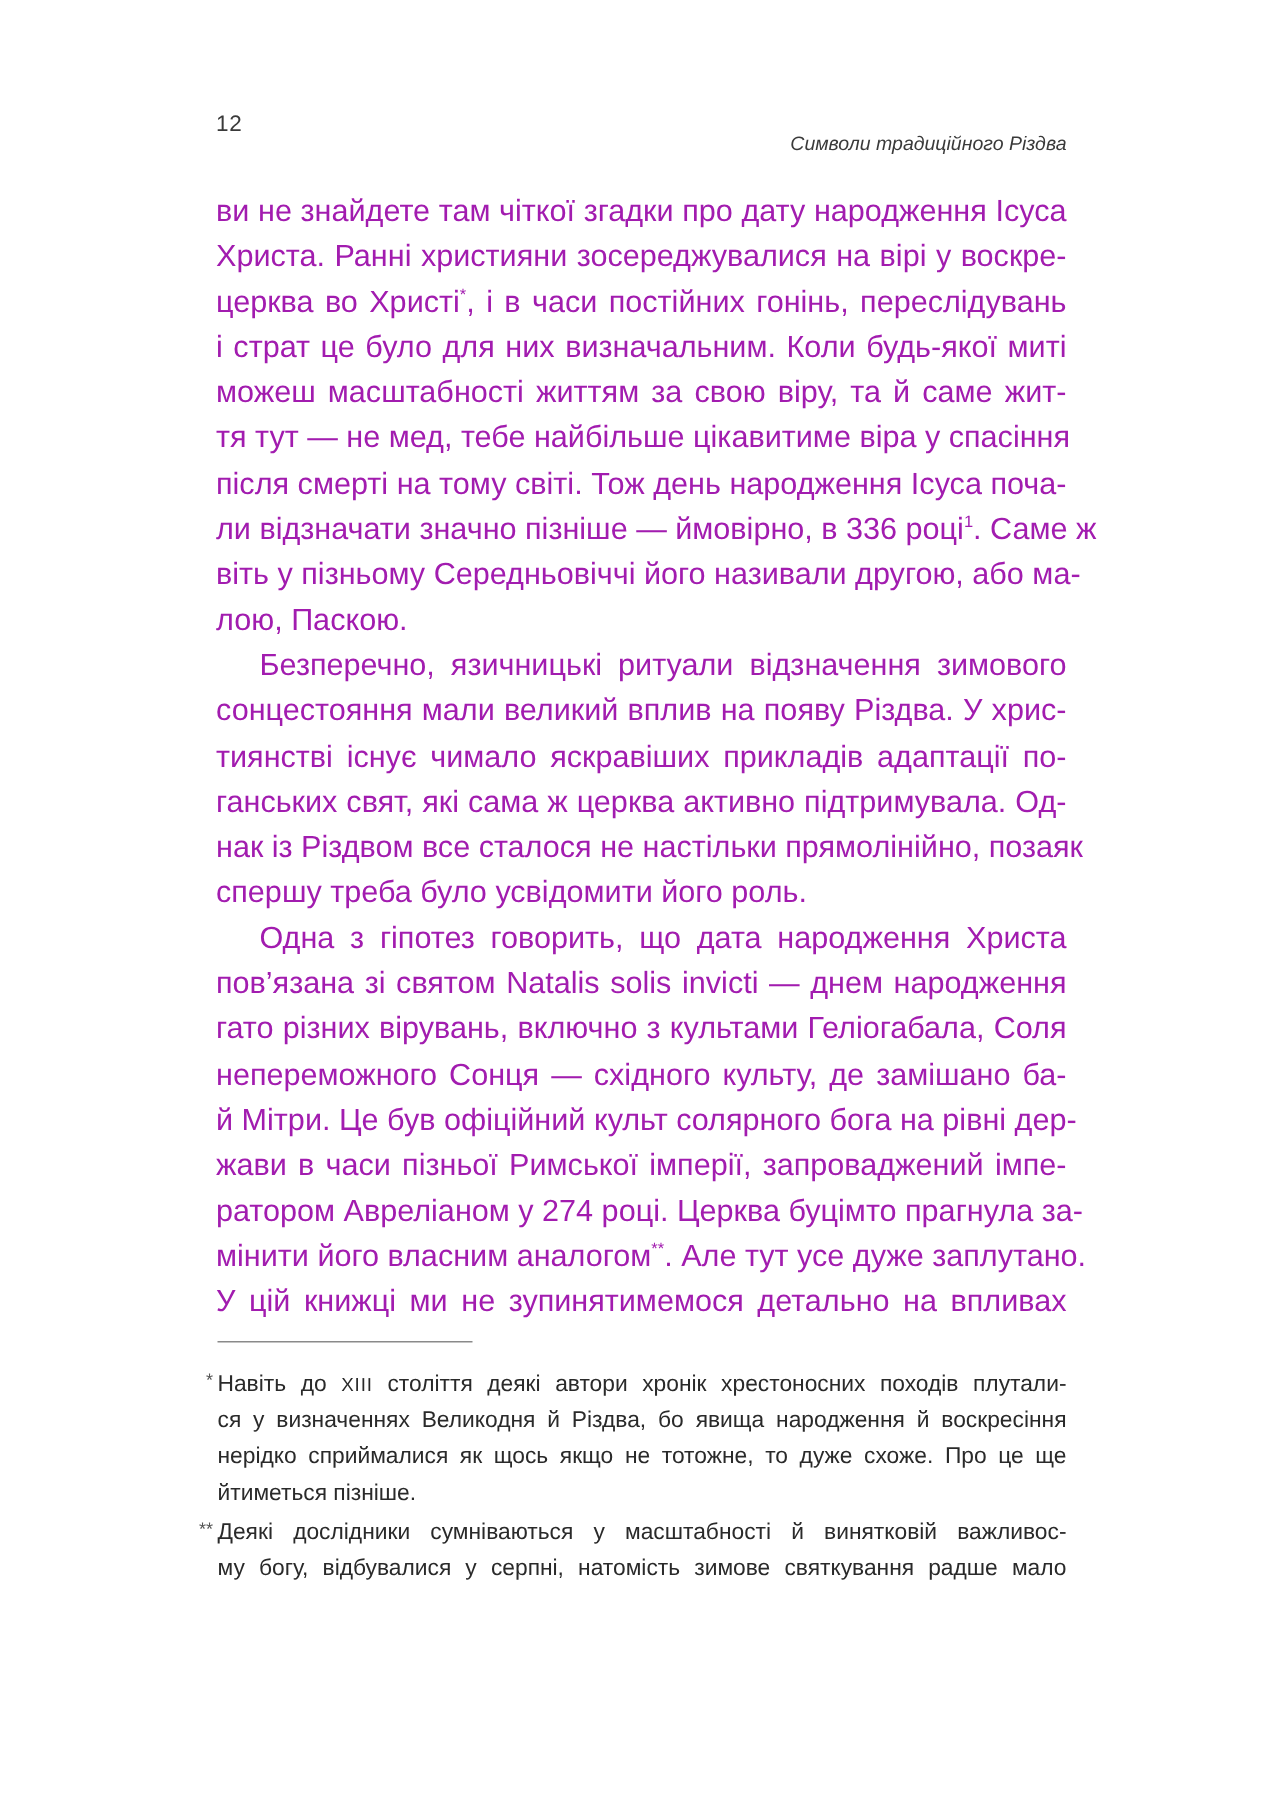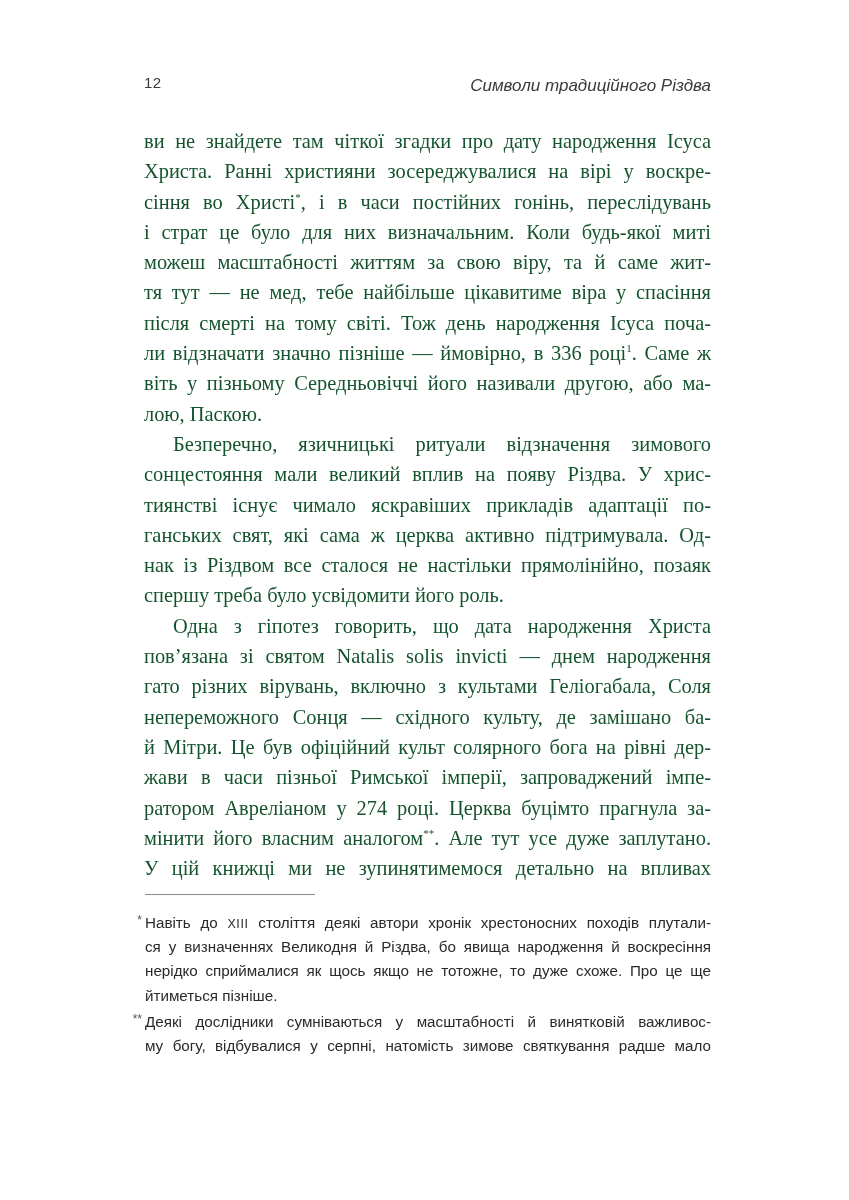--- a/index.html
+++ b/index.html
@@ -27,35 +27,35 @@
     .page-number {
       position: absolute;
       left: 0;
       top: 2px;
       letter-spacing: 0.5px;
       text-align: right;
     }
     .running-head {
       position: absolute;
       right: 0;
-      top: 4px;
+      top: 16px;
       font-style: italic;
-      font-size: 17px;
+      font-size: 13px;
       color: #3a3a3a;
       margin-left: 44px;
     }
     .body-text {
       position: absolute;
       left: 144px;
       top: 126px;
       width: 567px;
-      font-family: Liberation Serif, serif;
+      font-family: Liberation Sans, sans-serif;
       font-size: 20.4px;
       line-height: 30.3px;
-      color: #14532d;
+      color: #a21caf;
     }
     .line {
       display: block;
       height: 30.3px;
       white-space: nowrap;
       text-align: justify;
       text-align-last: justify;
       overflow: visible;
     }
     .line.last {
@@ -120,21 +120,21 @@
 <header class="page-header">
   <span class="page-number">12</span>
   <span class="running-head">Символи традиційного Різдва</span>
 </header>
 
 <main class="body-text">
 
   <div>
     <span class="line">ви не знайдете там чіткої згадки про дату народження Ісуса</span>
     <span class="line">Христа. Ранні християни зосереджувалися на вірі у воскре-</span>
-    <span class="line"><span>сіння во Христі</span><sup>*</sup><span>, і в часи постійних гонінь, переслідувань</span></span>
+    <span class="line"><span>церква во Христі</span><sup>*</sup><span>, і в часи постійних гонінь, переслідувань</span></span>
     <span class="line">і страт це було для них визначальним. Коли будь-якої миті</span>
     <span class="line">можеш масштабності життям за свою віру, та й саме жит-</span>
     <span class="line">тя тут — не мед, тебе найбільше цікавитиме віра у спасіння</span>
     <span class="line">після смерті на тому світі. Тож день народження Ісуса поча-</span>
     <span class="line"><span>ли відзначати значно пізніше — ймовірно, в 336 році</span><sup>1</sup><span>. Саме ж</span></span>
     <span class="line">віть у пізньому Середньовіччі його називали другою, або ма-</span>
     <span class="line last">лою, Паскою.</span>
   </div>
 
   <div>

